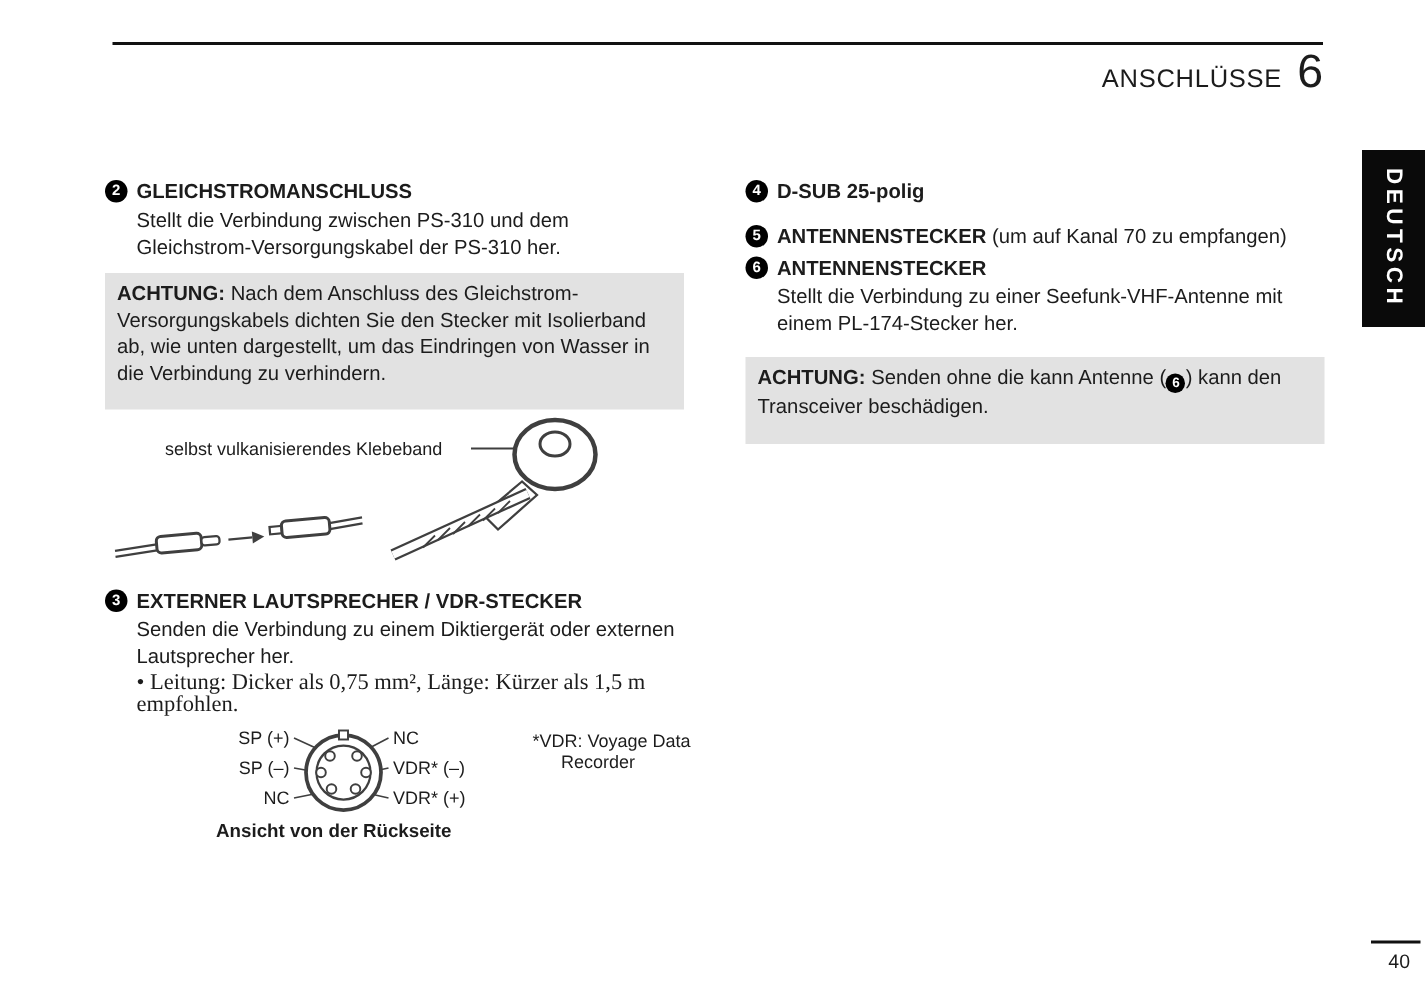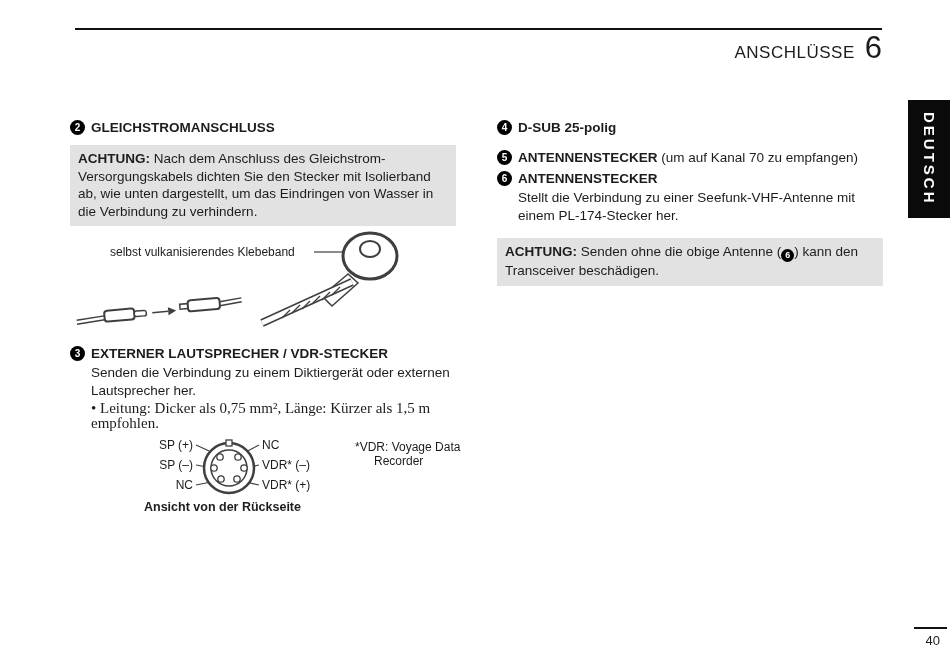--- a/index.html
+++ b/index.html
@@ -21,21 +21,21 @@
 
   .sec-head { display:flex; align-items:flex-start; gap:6px; font-size:13.5px; line-height:17px; }
   .numdot { width:15px; height:15px; border-radius:50%; background:#000; color:#fff; font-size:10px; font-weight:bold;
             display:flex; align-items:center; justify-content:center; flex:0 0 15px; margin-top:1px; }
   .sec-line { font-weight:bold; }
   .sec-suffix { font-weight:normal;text-align:right; }
 
   .body { margin:2px 0 0 21px; font-size:13.5px; line-height:17.5px; }
   .bullet { margin:2px 0 0 21px; font-size:15px; line-height:15px;font-family:Liberation Serif, serif; }
 
-  .warnbox { margin-top:9px; background:#e2e2e2; padding:5px 8px 6px; font-size:13.5px; line-height:17.5px; }
+  .warnbox { margin-top:9px; background:#e2e2e2; padding:5px 8px 16px; font-size:13.5px; line-height:17.5px; }
   .dot-inline { display:inline-flex; width:13px; height:13px; border-radius:50%; background:#000; color:#fff;
                 font-size:9px; font-weight:bold; align-items:center; justify-content:center; vertical-align:-2px; }
 
   .fig1 { display:block; margin-top:3px; }
   .fig2 { display:block; margin:4px 0 0 36px; }
   .figcaption { font-weight:bold; font-size:12.5px; margin:3px 0 0 74px; }
 
   .sec-speaker { margin-top:16px; }
   .head-5 { margin-top:13px; }
   .head-6 { margin-top:4px; }
@@ -62,20 +62,21 @@
   <span>DEUTSCH</span>
 </div>
 
 <section class="col col-left">
 
   <div class="sec">
     <div class="sec-head">
       <span class="numdot">2</span>
       <span class="sec-line">GLEICHSTROMANSCHLUSS</span>
     </div>
+    <p class="body">Stellt die Verbindung zwischen PS-310 und dem Gleichstrom-Versorgungskabel der PS-310 her.</p>
 
     <div class="warnbox">
       <b>ACHTUNG:</b>
       <span>Nach dem Anschluss des Gleichstrom-Versorgungskabels dichten Sie den Stecker mit Isolierband ab, wie unten dargestellt, um das Eindringen von Wasser in die Verbindung zu verhindern.</span>
     </div>
 
     <svg class="fig1" width="386" height="100" viewBox="0 0 386 100">
 
       <text x="40" y="27">selbst vulkanisierendes Klebeband</text>
       <line class="stroke" x1="244" y1="23" x2="272" y2="23" stroke-width="1.2"></line>
@@ -181,19 +182,19 @@
   <div class="sec">
     <div class="sec-head head-6">
       <span class="numdot">6</span>
       <span class="sec-line">ANTENNENSTECKER</span>
     </div>
     <p class="body">Stellt die Verbindung zu einer Seefunk-VHF-Antenne mit einem PL-174-Stecker her.</p>
   </div>
 
   <div class="warnbox warnbox-right">
     <b>ACHTUNG:</b>
-    <span>Senden ohne die obige Antenne (</span><span class="dot-inline">6</span><span>) kann den Transceiver beschädigen.</span>
+    <span>Senden ohne die kann Antenne (</span><span class="dot-inline">6</span><span>) kann den Transceiver beschädigen.</span>
   </div>
 
 </section>
 
 <div class="footer-rule"></div>
 <div class="page-number">40</div>
 
 </body></html>

